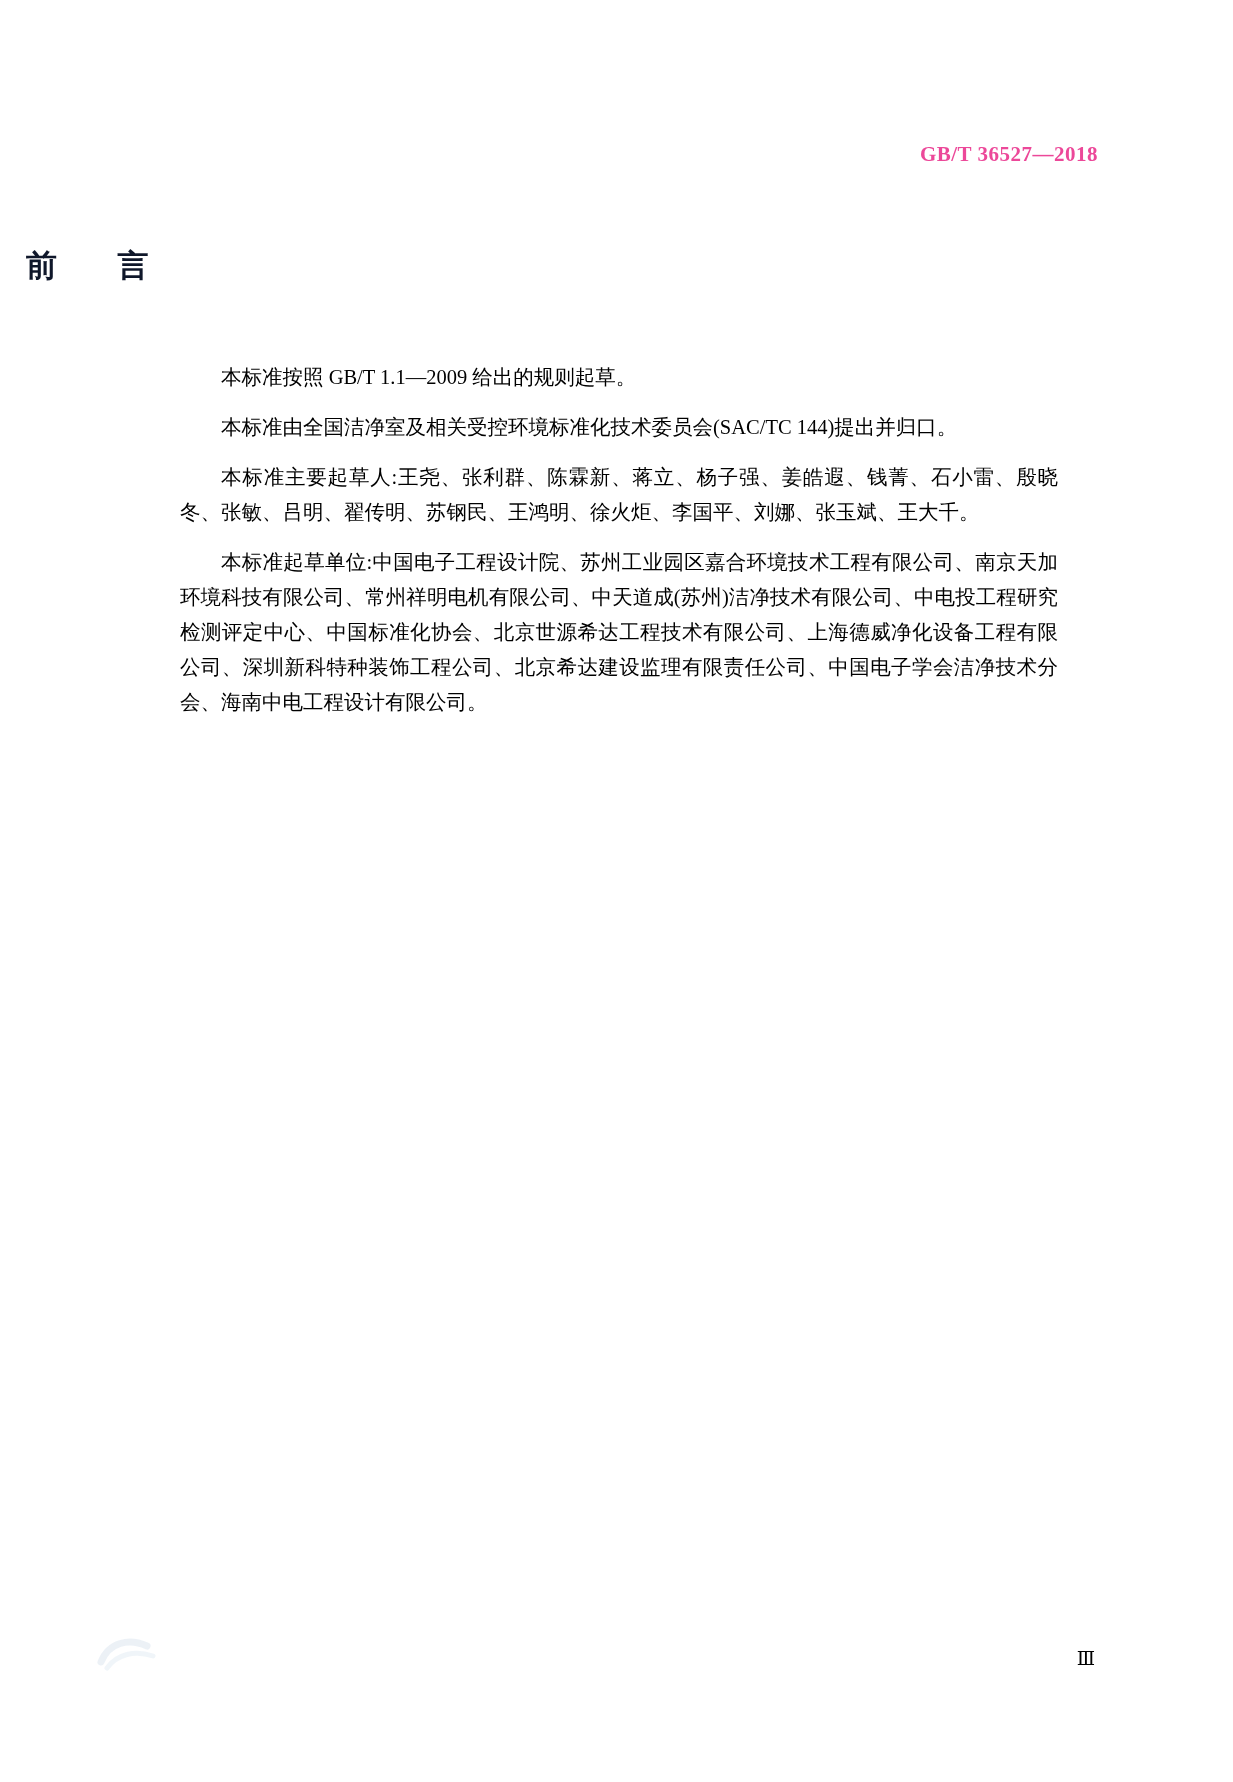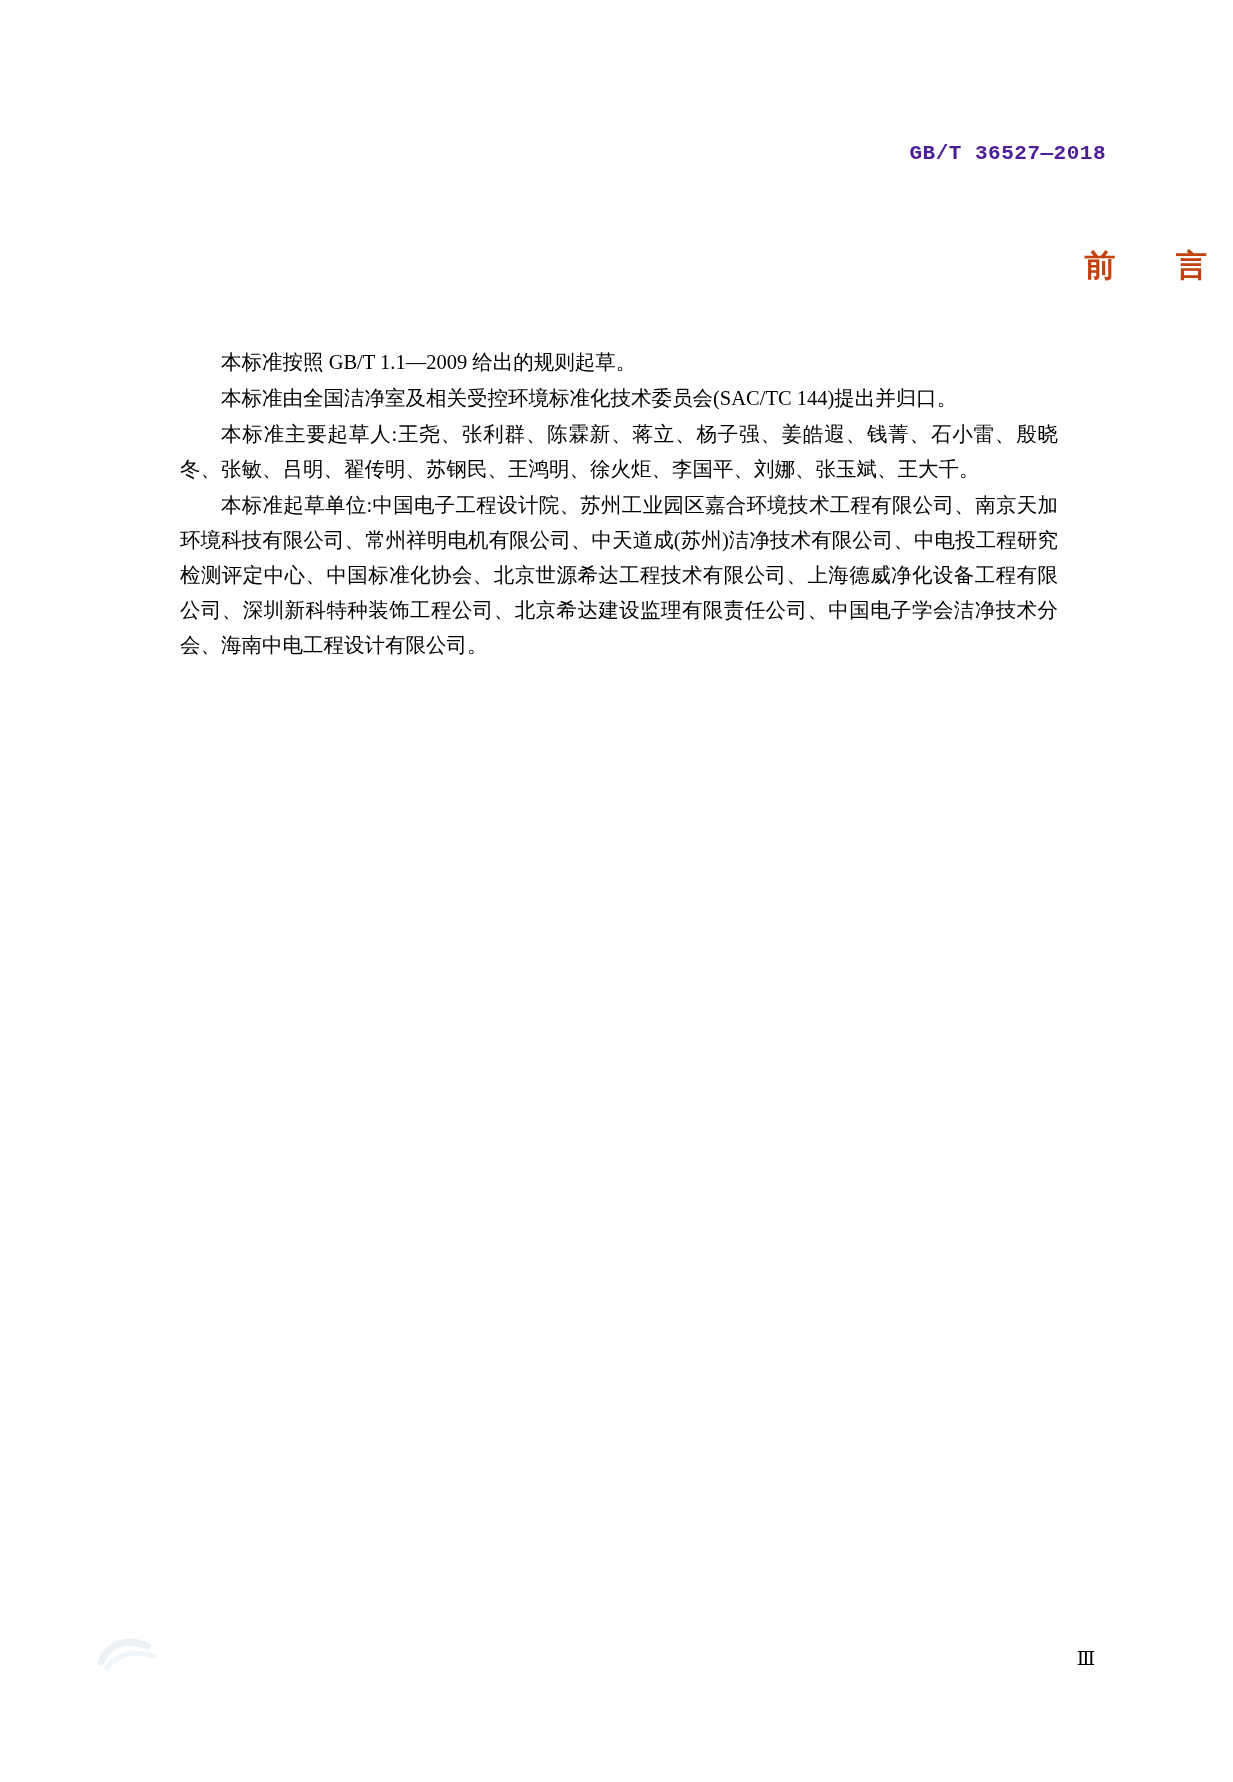--- a/index.html
+++ b/index.html
@@ -16,55 +16,55 @@
     width: 1233px;
     height: 1782px;
     margin: 0 auto;
     background: #ffffff;
     overflow: hidden;
     box-sizing: border-box;
   }
   .header-std-no {
     position: absolute;
     top: 142px;
-    right: 127px;
-    font-family: Liberation Mono, monospace;
+    right: 135px;
+    font-family: Liberation Serif, serif;
     font-size: 21px;
     font-weight: bold;
     letter-spacing: 0.5px;
-    color: #4c1d95;
+    color: #ec4899;
     white-space: nowrap;
   }
   .doc-title {
     position: absolute;
     top: 245px;
     left: 0;
     width: 100%;
-    text-align: right;
+    text-align: left;
     font-family: "Liberation Sans", sans-serif;
     font-size: 31px;
     font-weight: bold;
     letter-spacing: 26px;
     text-indent: 26px;
-    color: #c2410c;
+    color: #0f172a;
   }
   .body-block {
     position: absolute;
     top: 345px;
     left: 180px;
     width: 878px;
   }
   .para {
     font-family: "Liberation Serif", "DejaVu Serif", serif;
     font-size: 20.5px;
     line-height: 35px;
     text-align: justify;
     text-justify: inter-ideograph;
     text-indent: 2em;
-    margin: 0 0 1px 0;
+    margin: 15px 0 1px 0;
     color: #000;
     word-break: break-all;
   }
   .page-number {
     position: absolute;
     bottom: 112px;
     right: 137px;
     font-family: "Liberation Serif", "DejaVu Serif", serif;
     font-size: 19px;
     letter-spacing: 1px;

